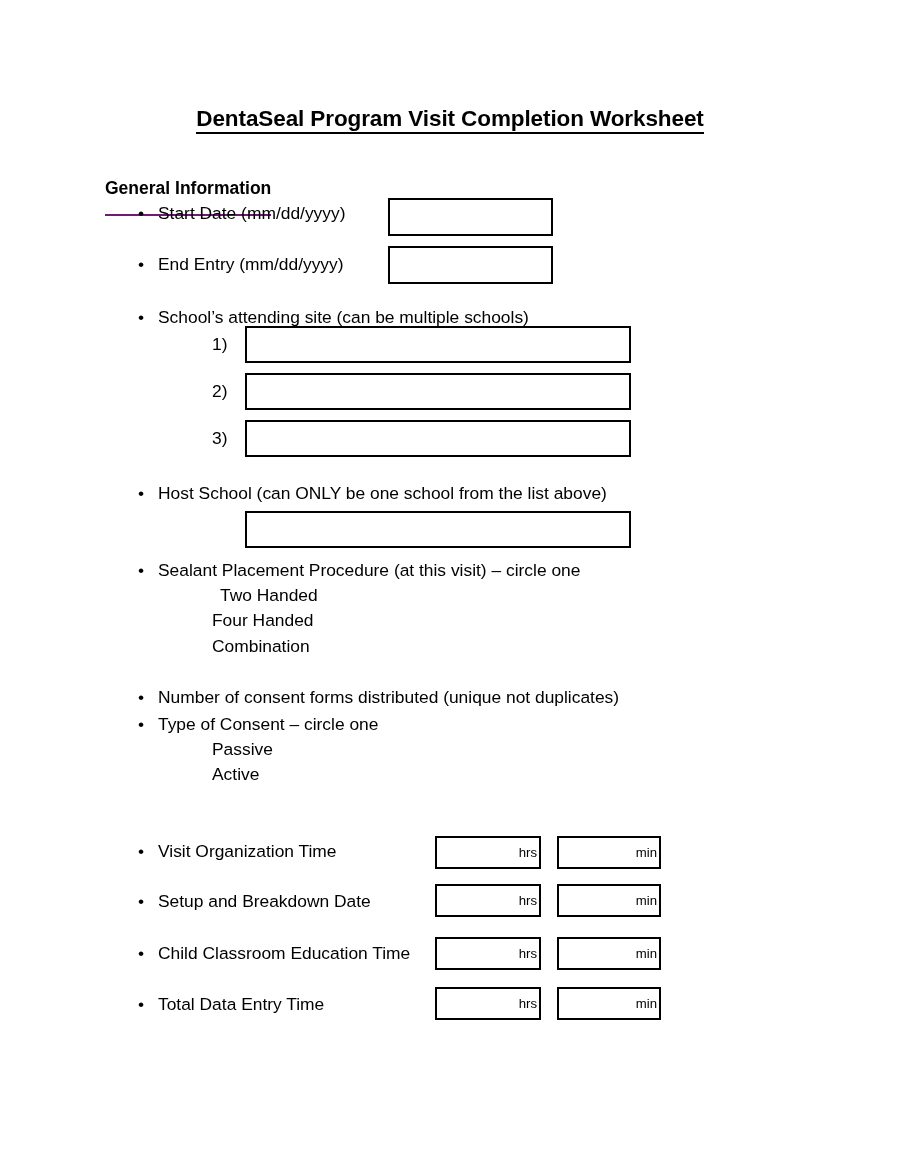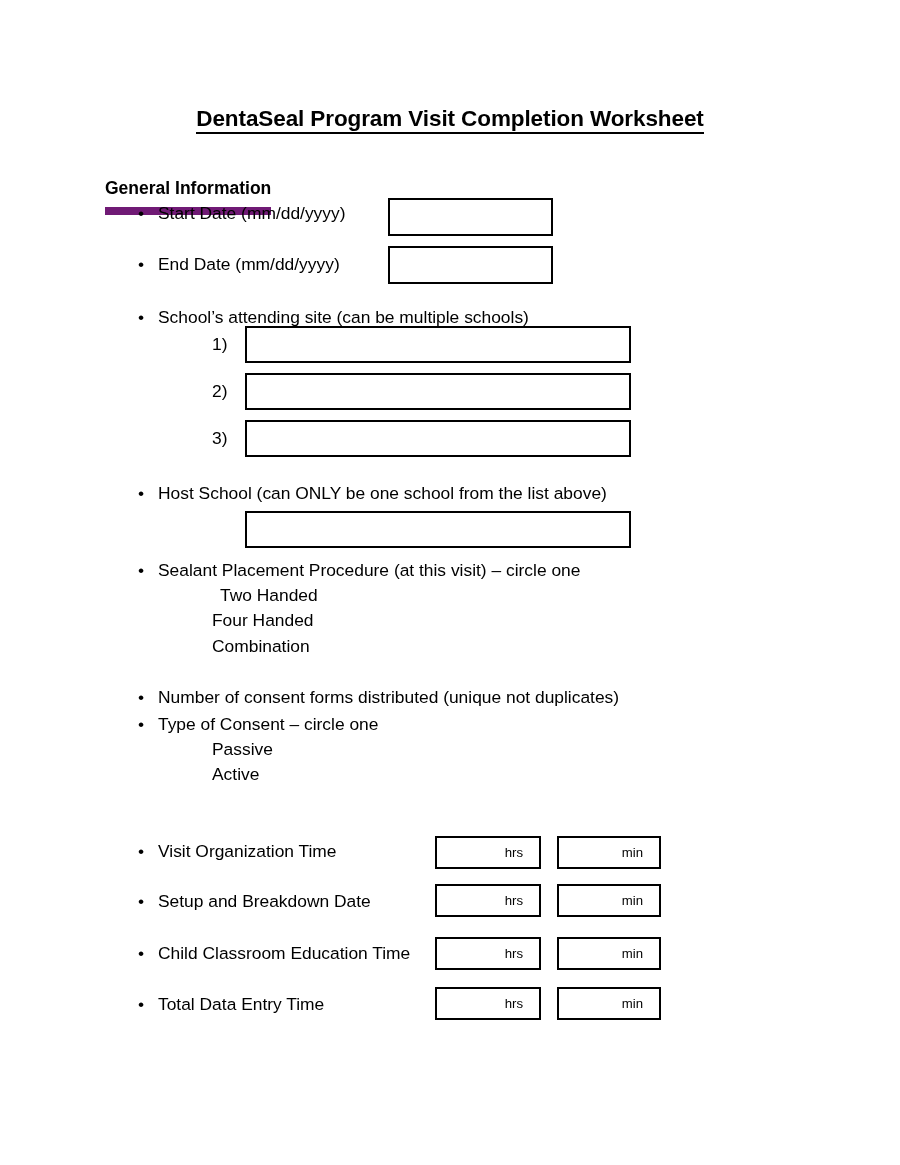--- a/index.html
+++ b/index.html
@@ -51,22 +51,22 @@
   }
 
   
   .section-heading {
     position: absolute;
     font-size: 17.5px;
     font-weight: bold;
     white-space: nowrap;
   }
   .section-heading span {
-    border-bottom: 8px solid #701a75;
-    padding-bottom: 9px;
+    border-bottom: 2px solid #701a75;
+    padding-bottom: 16px;
   }
 
   
   .bullet-row {
     position: absolute;
     white-space: nowrap;
     font-size: 17.4px;
   }
   .bullet-dot {
     position: absolute;
@@ -112,21 +112,21 @@
     position: absolute;
     border: 2.1px solid #000000;
     background: #ffffff;
     box-sizing: border-box;
     display: flex;
     align-items: center;
     justify-content: flex-end;
   }
   .time-box .unit {
     font-size: 13.2px;
-    padding-right: 16px;
+    padding-right: 2px;
     line-height: 1;
     color: #000;
   }
 </style>
 </head>
 <body>
 
 <div class="page">
 
   <div class="doc-title">
@@ -138,21 +138,21 @@
   </div>
 
   <div class="bullet-row" style="left:138px; top:205px;">
     <span class="bullet-dot">•</span>
     <span class="bullet-text">Start Date (mm/dd/yyyy)</span>
   </div>
   <div class="form-box" style="left:388px; top:198px; width:165px; height:38px;"></div>
 
   <div class="bullet-row" style="left:138px; top:256px;">
     <span class="bullet-dot">•</span>
-    <span class="bullet-text">End Date (mm/dd/yyyy)</span>
+    <span class="bullet-text">End Entry (mm/dd/yyyy)</span>
   </div>
   <div class="form-box" style="left:388px; top:246px; width:165px; height:38px;"></div>
 
   <div class="bullet-row" style="left:138px; top:309px;">
     <span class="bullet-dot">•</span>
     <span class="bullet-text">School’s attending site (can be multiple schools)</span>
   </div>
 
   <div class="num-label" style="left:212px; top:336px;">1)</div>
   <div class="form-box" style="left:245px; top:326px; width:386px; height:37px;"></div>

